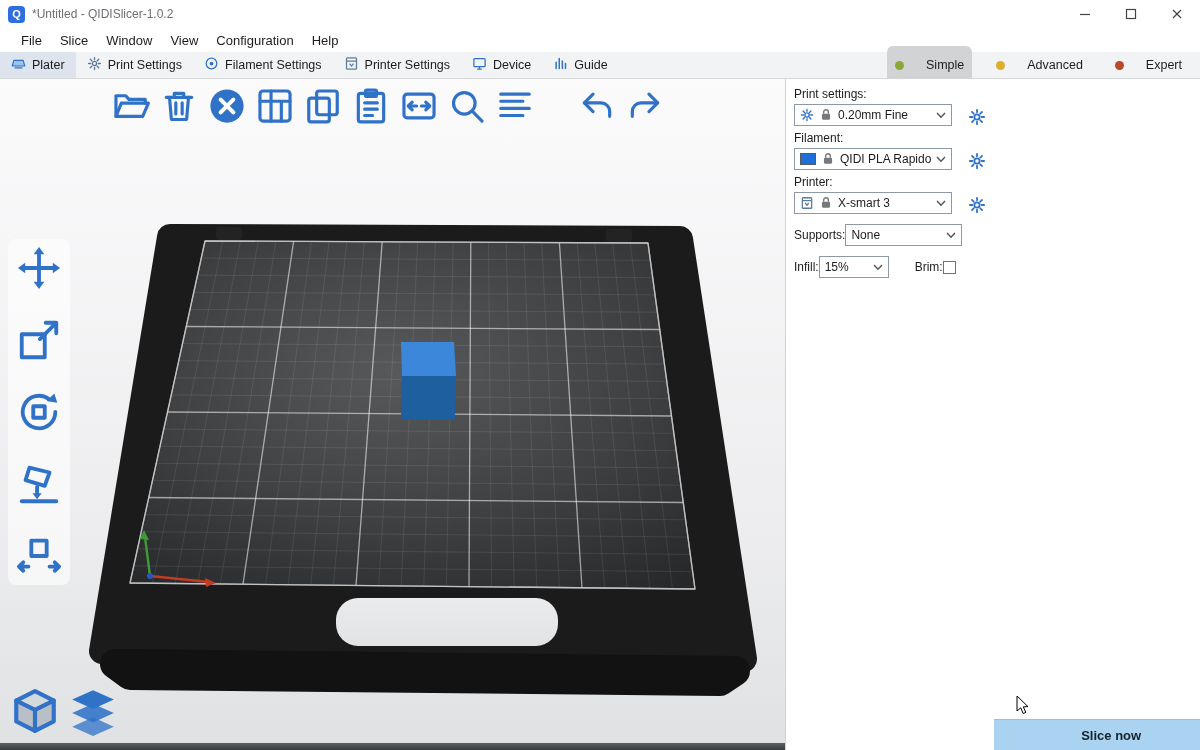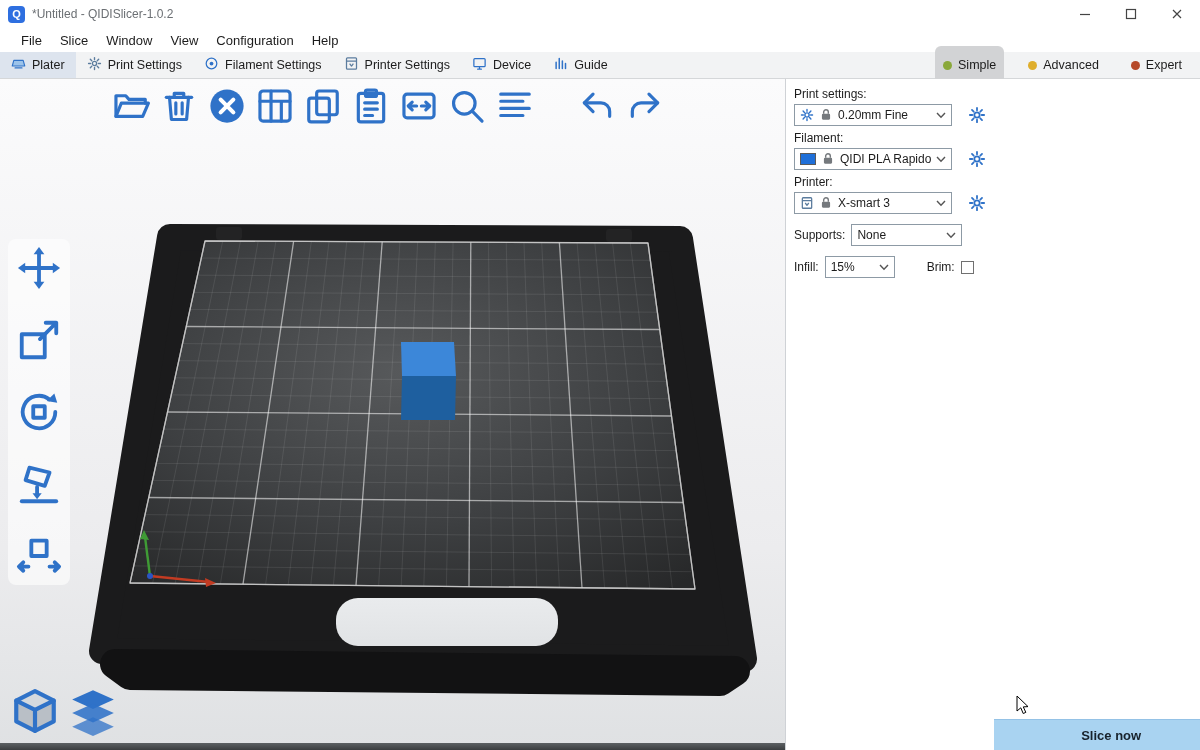--- a/index.html
+++ b/index.html
@@ -18,21 +18,21 @@
   
   .menubar { height:24px; display:flex; align-items:center; background:#fff; padding-left:12px; }
   .menuitem { font-size:13px; padding:2px 9px; color:#1c1c1c; }
 
   
   .tabbar { height:27px; background:#f2f3f4; border-bottom:1px solid #d5d7d9; display:flex; align-items:stretch; }
   .tab { display:flex; align-items:center; gap:6px; padding:0 11px; font-size:12.5px; color:#1c1c1c; }
   .tab.active { background:#dde4ee; }
   .tab svg { width:15px; height:15px; }
   .modes { margin-left:auto; display:flex; align-items:center; gap:16px; padding-right:10px; }
-  .mode { display:flex; align-items:center; gap:6px; font-size:12.5px; padding:12px 8px; border-radius:6px; }
+  .mode { display:flex; align-items:center; gap:22px; font-size:12.5px; padding:12px 8px; border-radius:6px; }
   .mode.active { background:#d2d3d5; }
   .modedot { width:9px; height:9px; border-radius:50%; display:inline-block; }
 
   
   .main { display:flex; height:671px; }
   .viewport { position:relative; width:785px; height:671px; background:linear-gradient(#fbfbfc 0%, #ececee 70%, #dfe1e3 100%); overflow:hidden; }
   .scene { position:absolute; inset:0; }
   .bottomstrip { position:absolute; left:0; bottom:0; width:785px; height:7px; background:linear-gradient(#5c6063,#3a3d3f); }
 
   
@@ -46,31 +46,31 @@
   .viewtoggles { position:absolute; left:10px; bottom:14px; display:flex; align-items:flex-end; gap:8px; }
   .vticon { width:50px; height:50px; }
   .vticon svg { width:100%; height:100%; }
 
   .s { stroke:#2f72c8; fill:none; stroke-width:2; stroke-linecap:round; stroke-linejoin:round; }
 
   
   .sidebar { width:415px; height:671px; background:#fff; border-left:1px solid #cfd2d6; display:flex; flex-direction:row; }
   .side-content { padding:5px 8px 0 8px; }
   .field-label { font-size:12px; margin:3px 0 3px; }
-  .combo-row { display:flex; align-items:center; gap:16px; margin-bottom:5px; }
+  .combo-row { display:flex; align-items:flex-end; gap:16px; margin-bottom:5px; }
   .combo { flex:1; height:22px; border:1px solid #8d9aa5; background:#fff; display:flex; align-items:center; gap:5px; padding:0 5px; font-size:12px; min-width:0; }
   .combo .cval { white-space:nowrap; overflow:hidden; }
   .cicon { width:14px; height:14px; flex:0 0 auto; display:flex; }
   .cicon svg { width:100%; height:100%; }
   .swatch { width:16px; height:12px; border:1px solid #5a5a5a; flex:0 0 auto; }
   .chev { margin-left:auto; width:10px; height:7px; flex:0 0 auto; display:flex; }
   .chev svg { width:10px; height:7px; }
   .gearbtn { width:18px; height:18px; border:none; background:none; padding:0; flex:0 0 auto; }
   .gearbtn svg { width:18px; height:18px; }
-  .inline-row { display:flex; align-items:center; gap:6px; margin-top:10px; }
+  .inline-row { display:flex; align-items:center; margin-top:10px; }
   .inline-row .lbl { font-size:12px; flex:0 0 auto; }
   .supports-row { padding-right:24px; }
   .combo.small { flex:0 0 70px; }
   .brim-lbl { margin-left:26px; }
   .checkbox { width:13px; height:13px; border:1px solid #707070; background:#fff; display:inline-block; }
   .slice-btn { margin-top:auto; height:31px; width:100%; border:none; border-top:1px solid #94c2e6; background:#a9d3f1; font-family:"Liberation Sans",sans-serif; font-size:13px; font-weight:bold; color:#17222c;padding-left:28px; }
 
   .cursor { position:absolute; left:1016px; top:696px; z-index:50; }
 </style>
 </head>

